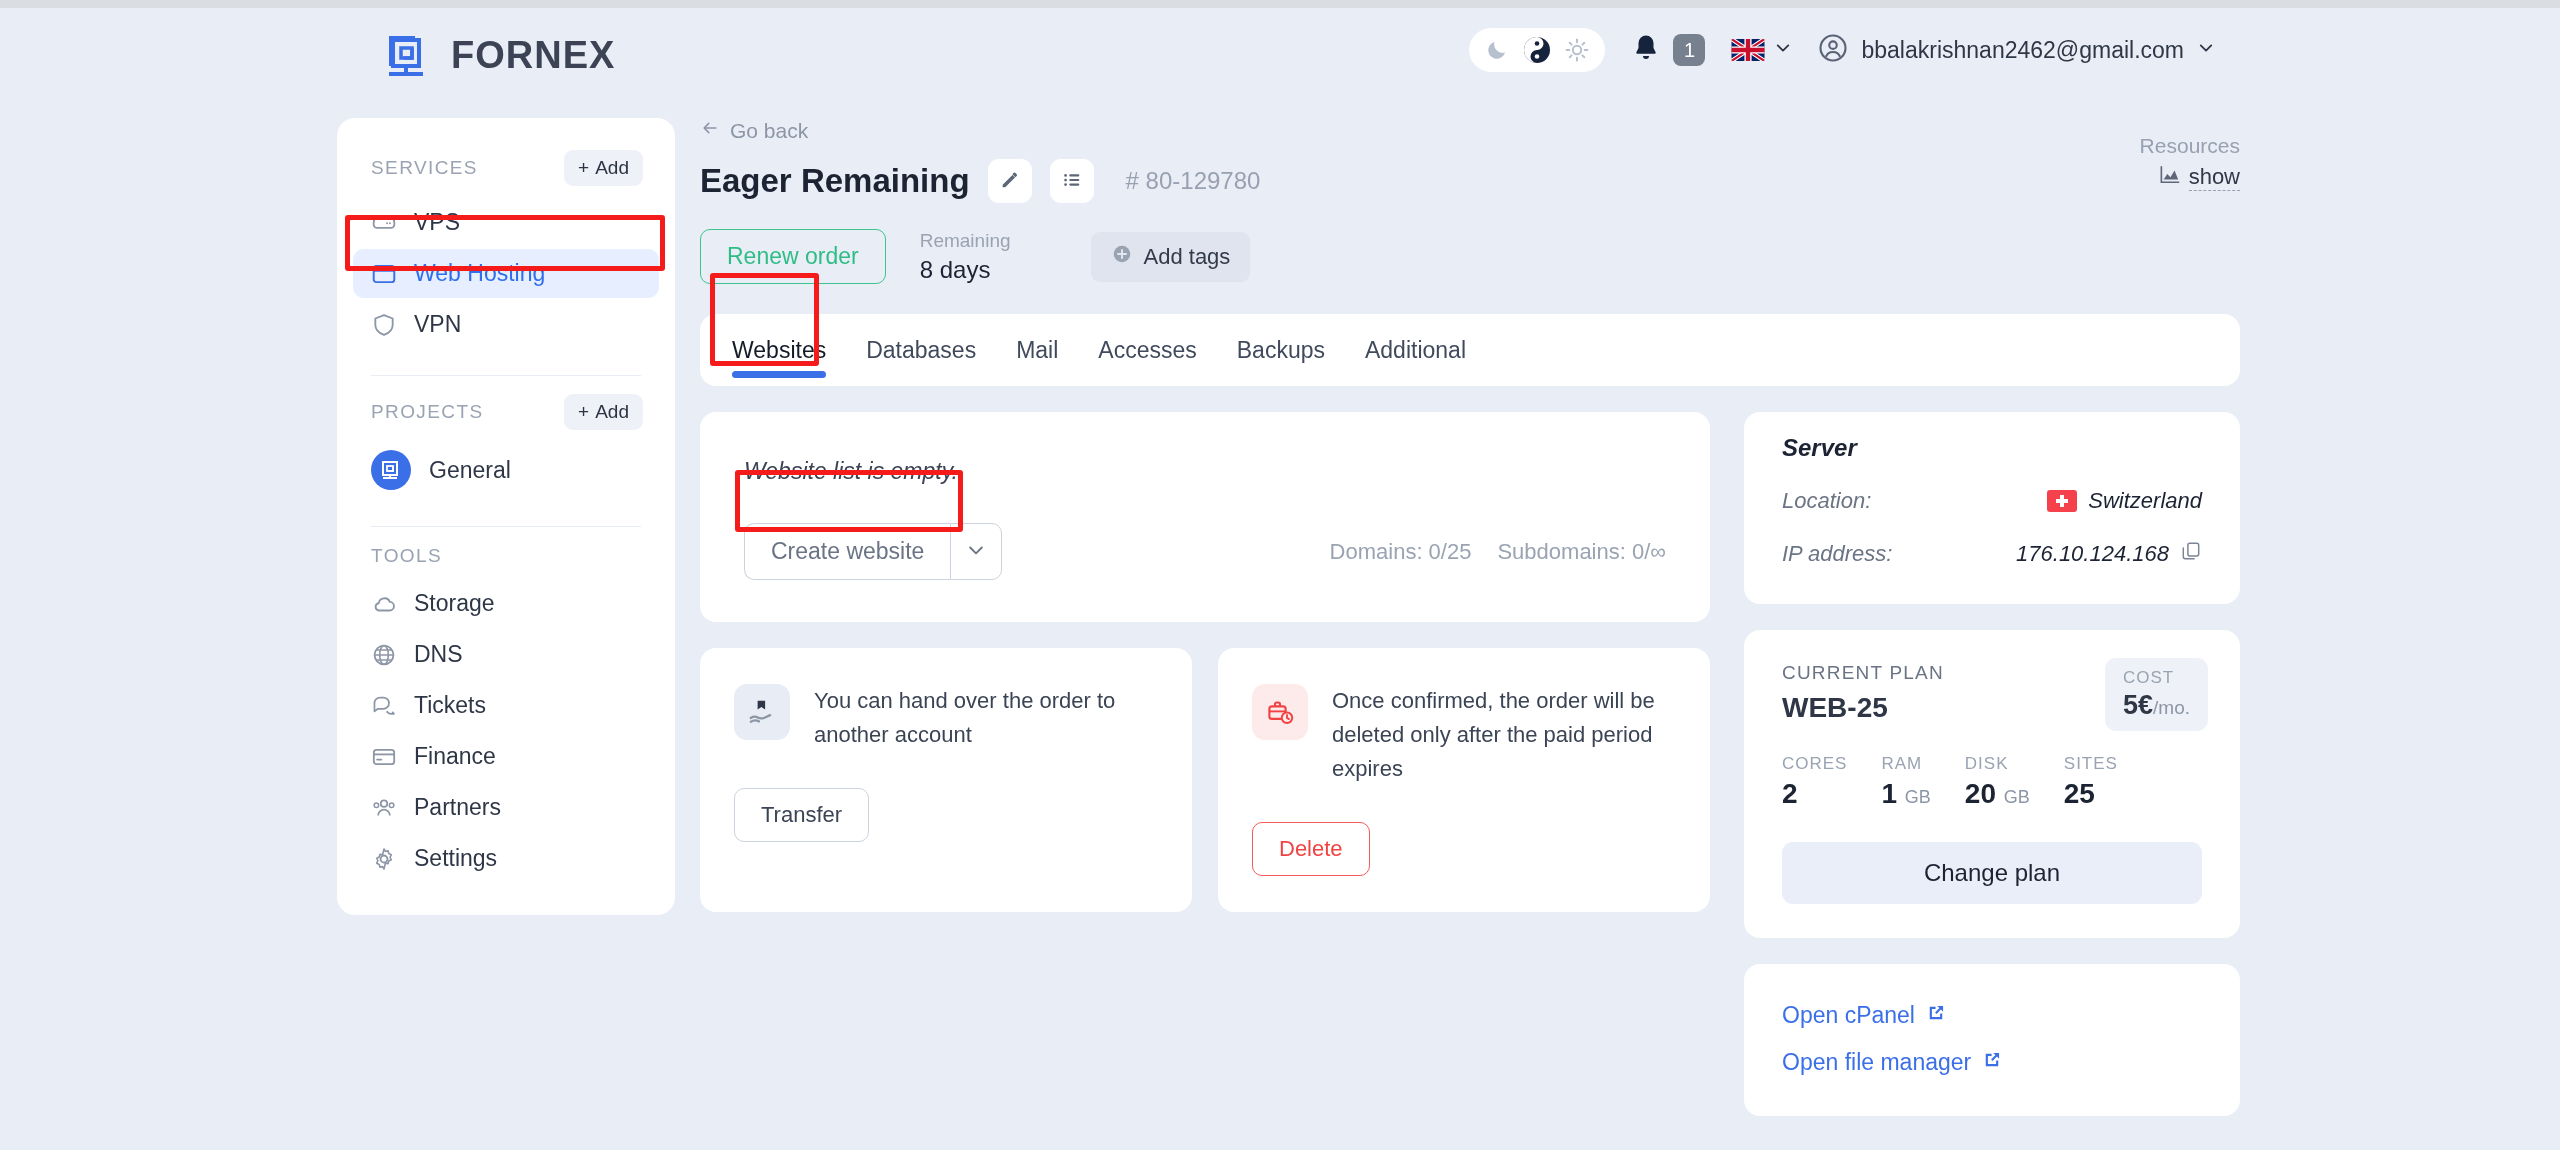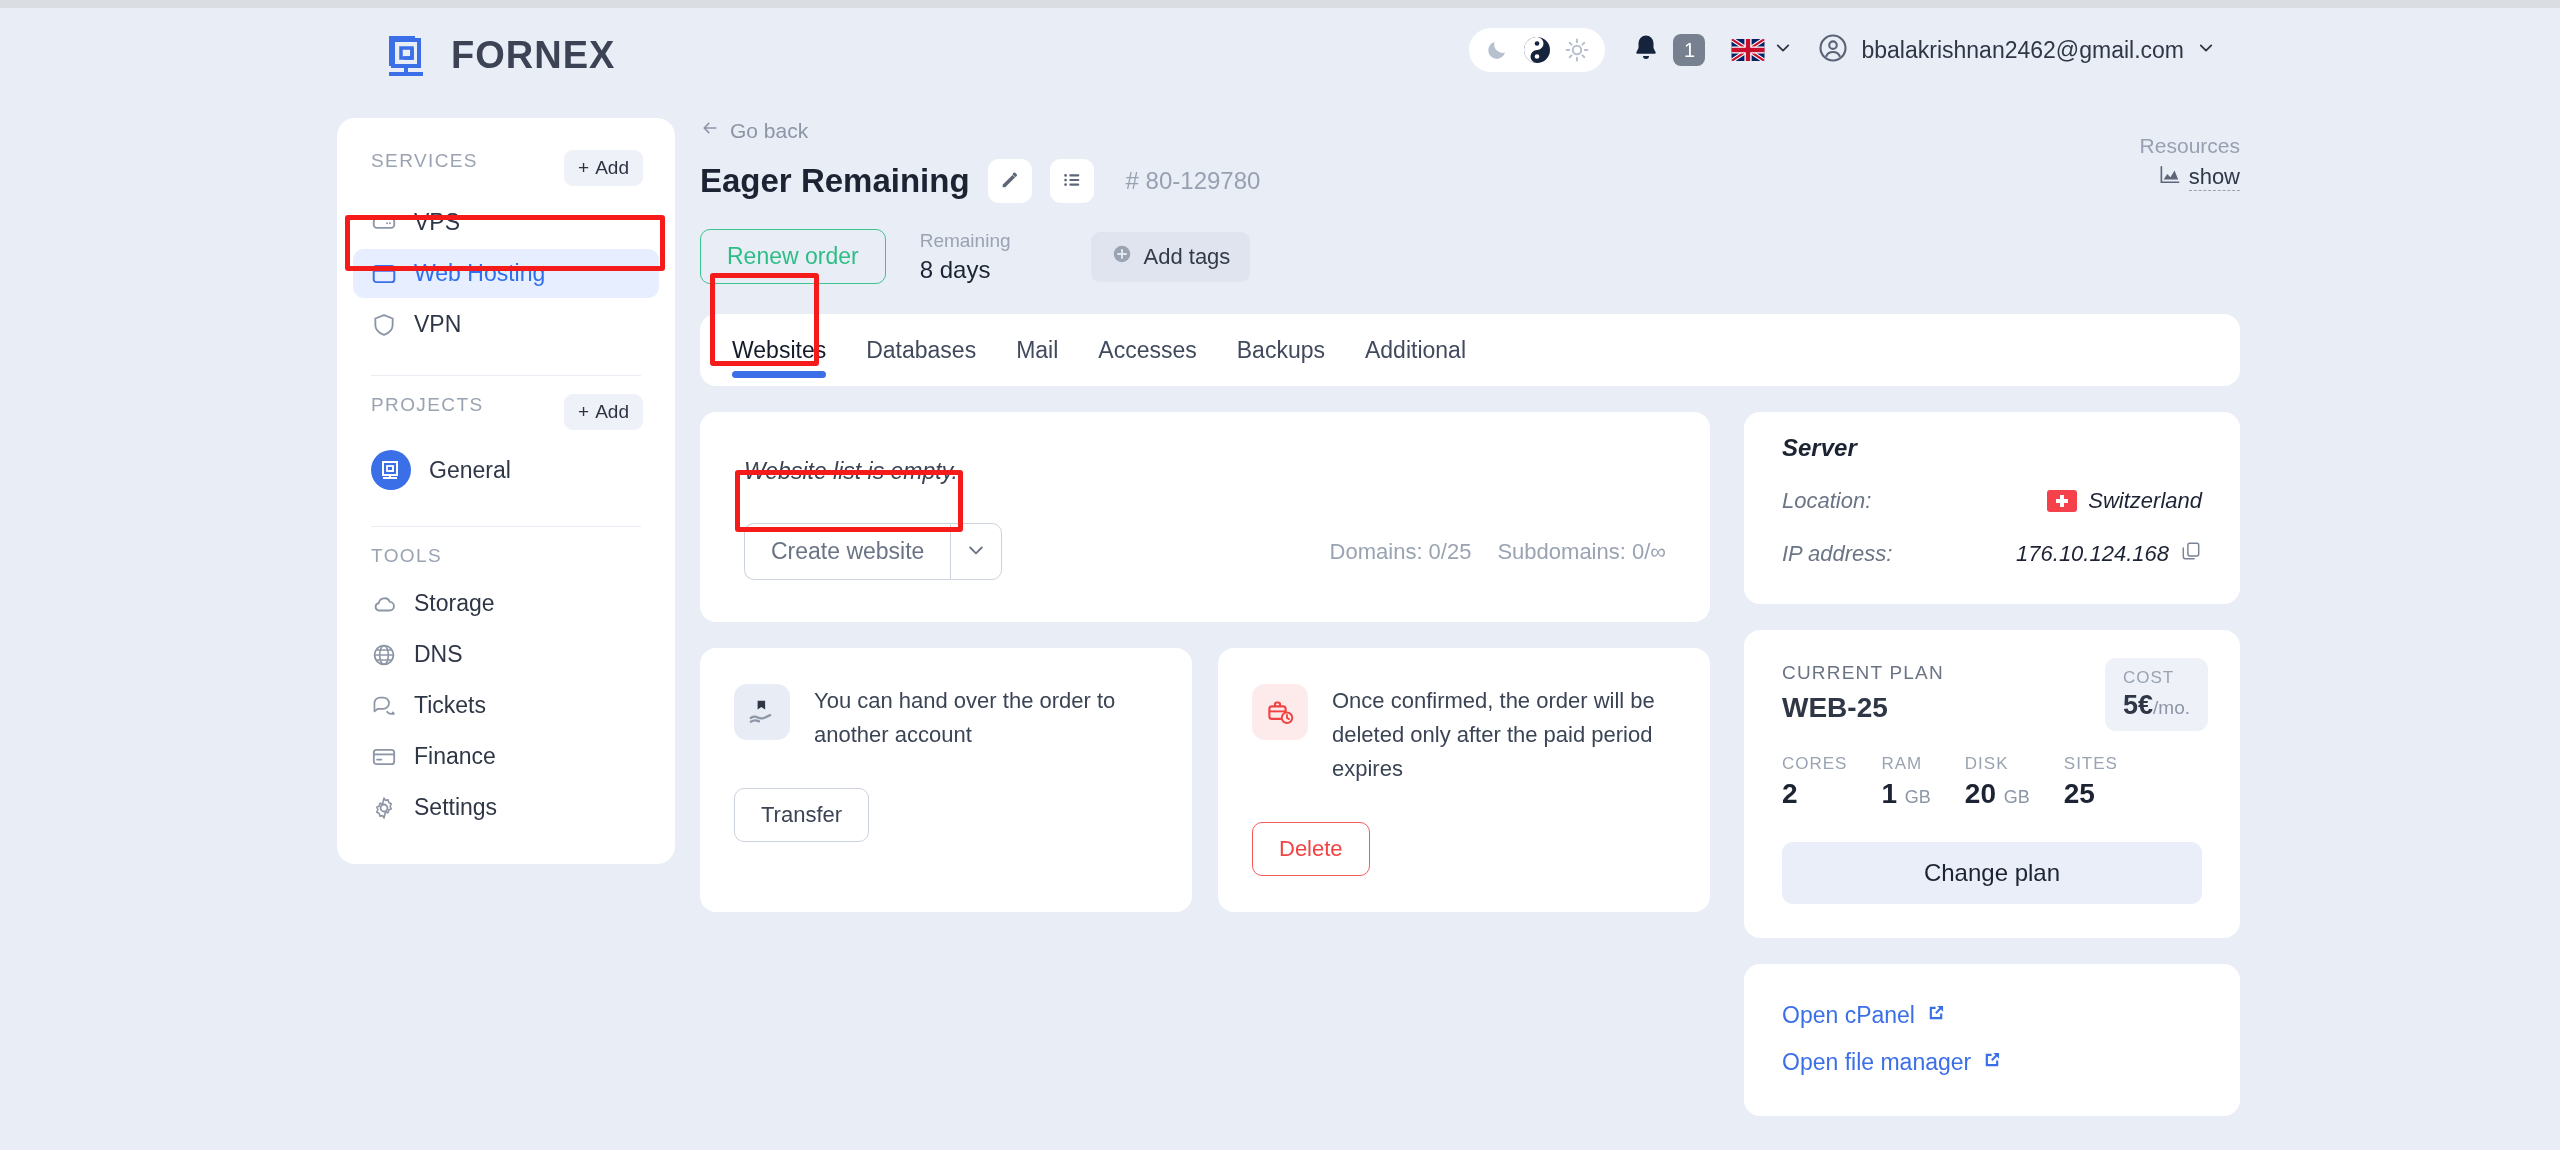--- a/index.html
+++ b/index.html
@@ -37,21 +37,21 @@
   .user { display:flex; align-items:center; gap:13px; cursor:pointer; }
   .user-mail { font-size:23px; color:#2f3747; }
   .chev { color:#5a6376; }
 
   
   .sidebar {
     position:absolute; left:337px; top:110px; width:338px;
     background:#ffffff; border-radius:18px; padding:22px 0 30px;
   }
   .sb-section-head {
-    display:flex; justify-content:space-between;
+    display:flex; align-items:center; justify-content:space-between;
     padding:10px 32px 10px 34px;
   }
   .sb-section-title { font-size:19px; letter-spacing:1.4px; color:#9aa3b2; font-weight:500; }
   .sb-add {
     background:#eef1f7; color:#2c3444; border:none; border-radius:9px;
     font-size:19px; padding:7px 14px; display:flex; align-items:center; gap:6px;
     font-family:inherit; cursor:pointer; font-weight:500;
   }
   .sb-item {
     display:flex; align-items:center; gap:17px;
@@ -393,20 +393,31 @@
     </div>
     <div class="sb-item">
       <span class="sb-icon">
         <svg width="26" height="26" viewBox="0 0 24 24">
             <rect x="2.6" y="5.4" width="18.8" height="13.2" rx="2.4" fill="none" stroke="#8d96a6" stroke-width="1.7"></rect>
             <path d="M2.6 9.6h18.8" stroke="#8d96a6" stroke-width="1.7"></path>
             <path d="M5.6 14.4h4" stroke="#8d96a6" stroke-width="1.7" stroke-linecap="round"></path>
           </svg>
       </span>
       <span>Finance</span>
+    </div>
+    <div class="sb-item">
+      <span class="sb-icon">
+        <svg width="26" height="26" viewBox="0 0 24 24">
+            <circle cx="12" cy="8" r="3" fill="none" stroke="#8d96a6" stroke-width="1.6"></circle>
+            <path d="M6.6 19a5.4 5.4 0 0 1 10.8 0" fill="none" stroke="#8d96a6" stroke-width="1.6"></path>
+            <circle cx="5" cy="9.4" r="2.1" fill="none" stroke="#8d96a6" stroke-width="1.4"></circle>
+            <circle cx="19" cy="9.4" r="2.1" fill="none" stroke="#8d96a6" stroke-width="1.4"></circle>
+          </svg>
+      </span>
+      <span>Partners</span>
     </div>
     <div class="sb-item">
       <span class="sb-icon">
         <svg width="26" height="26" viewBox="0 0 24 24">
             <circle cx="12" cy="12" r="3.2" fill="none" stroke="#8d96a6" stroke-width="1.7"></circle>
             <path d="M12 2.8l1.3 2.2 2.5-.5.6 2.5 2.3 1.1-1.1 2.3 1.1 2.3-2.3 1.1-.6 2.5-2.5-.5L12 21.2l-1.3-2.2-2.5.5-.6-2.5-2.3-1.1 1.1-2.3-1.1-2.3 2.3-1.1.6-2.5 2.5.5Z" fill="none" stroke="#8d96a6" stroke-width="1.5" stroke-linejoin="round"></path>
           </svg>
       </span>
       <span>Settings</span>
     </div>

